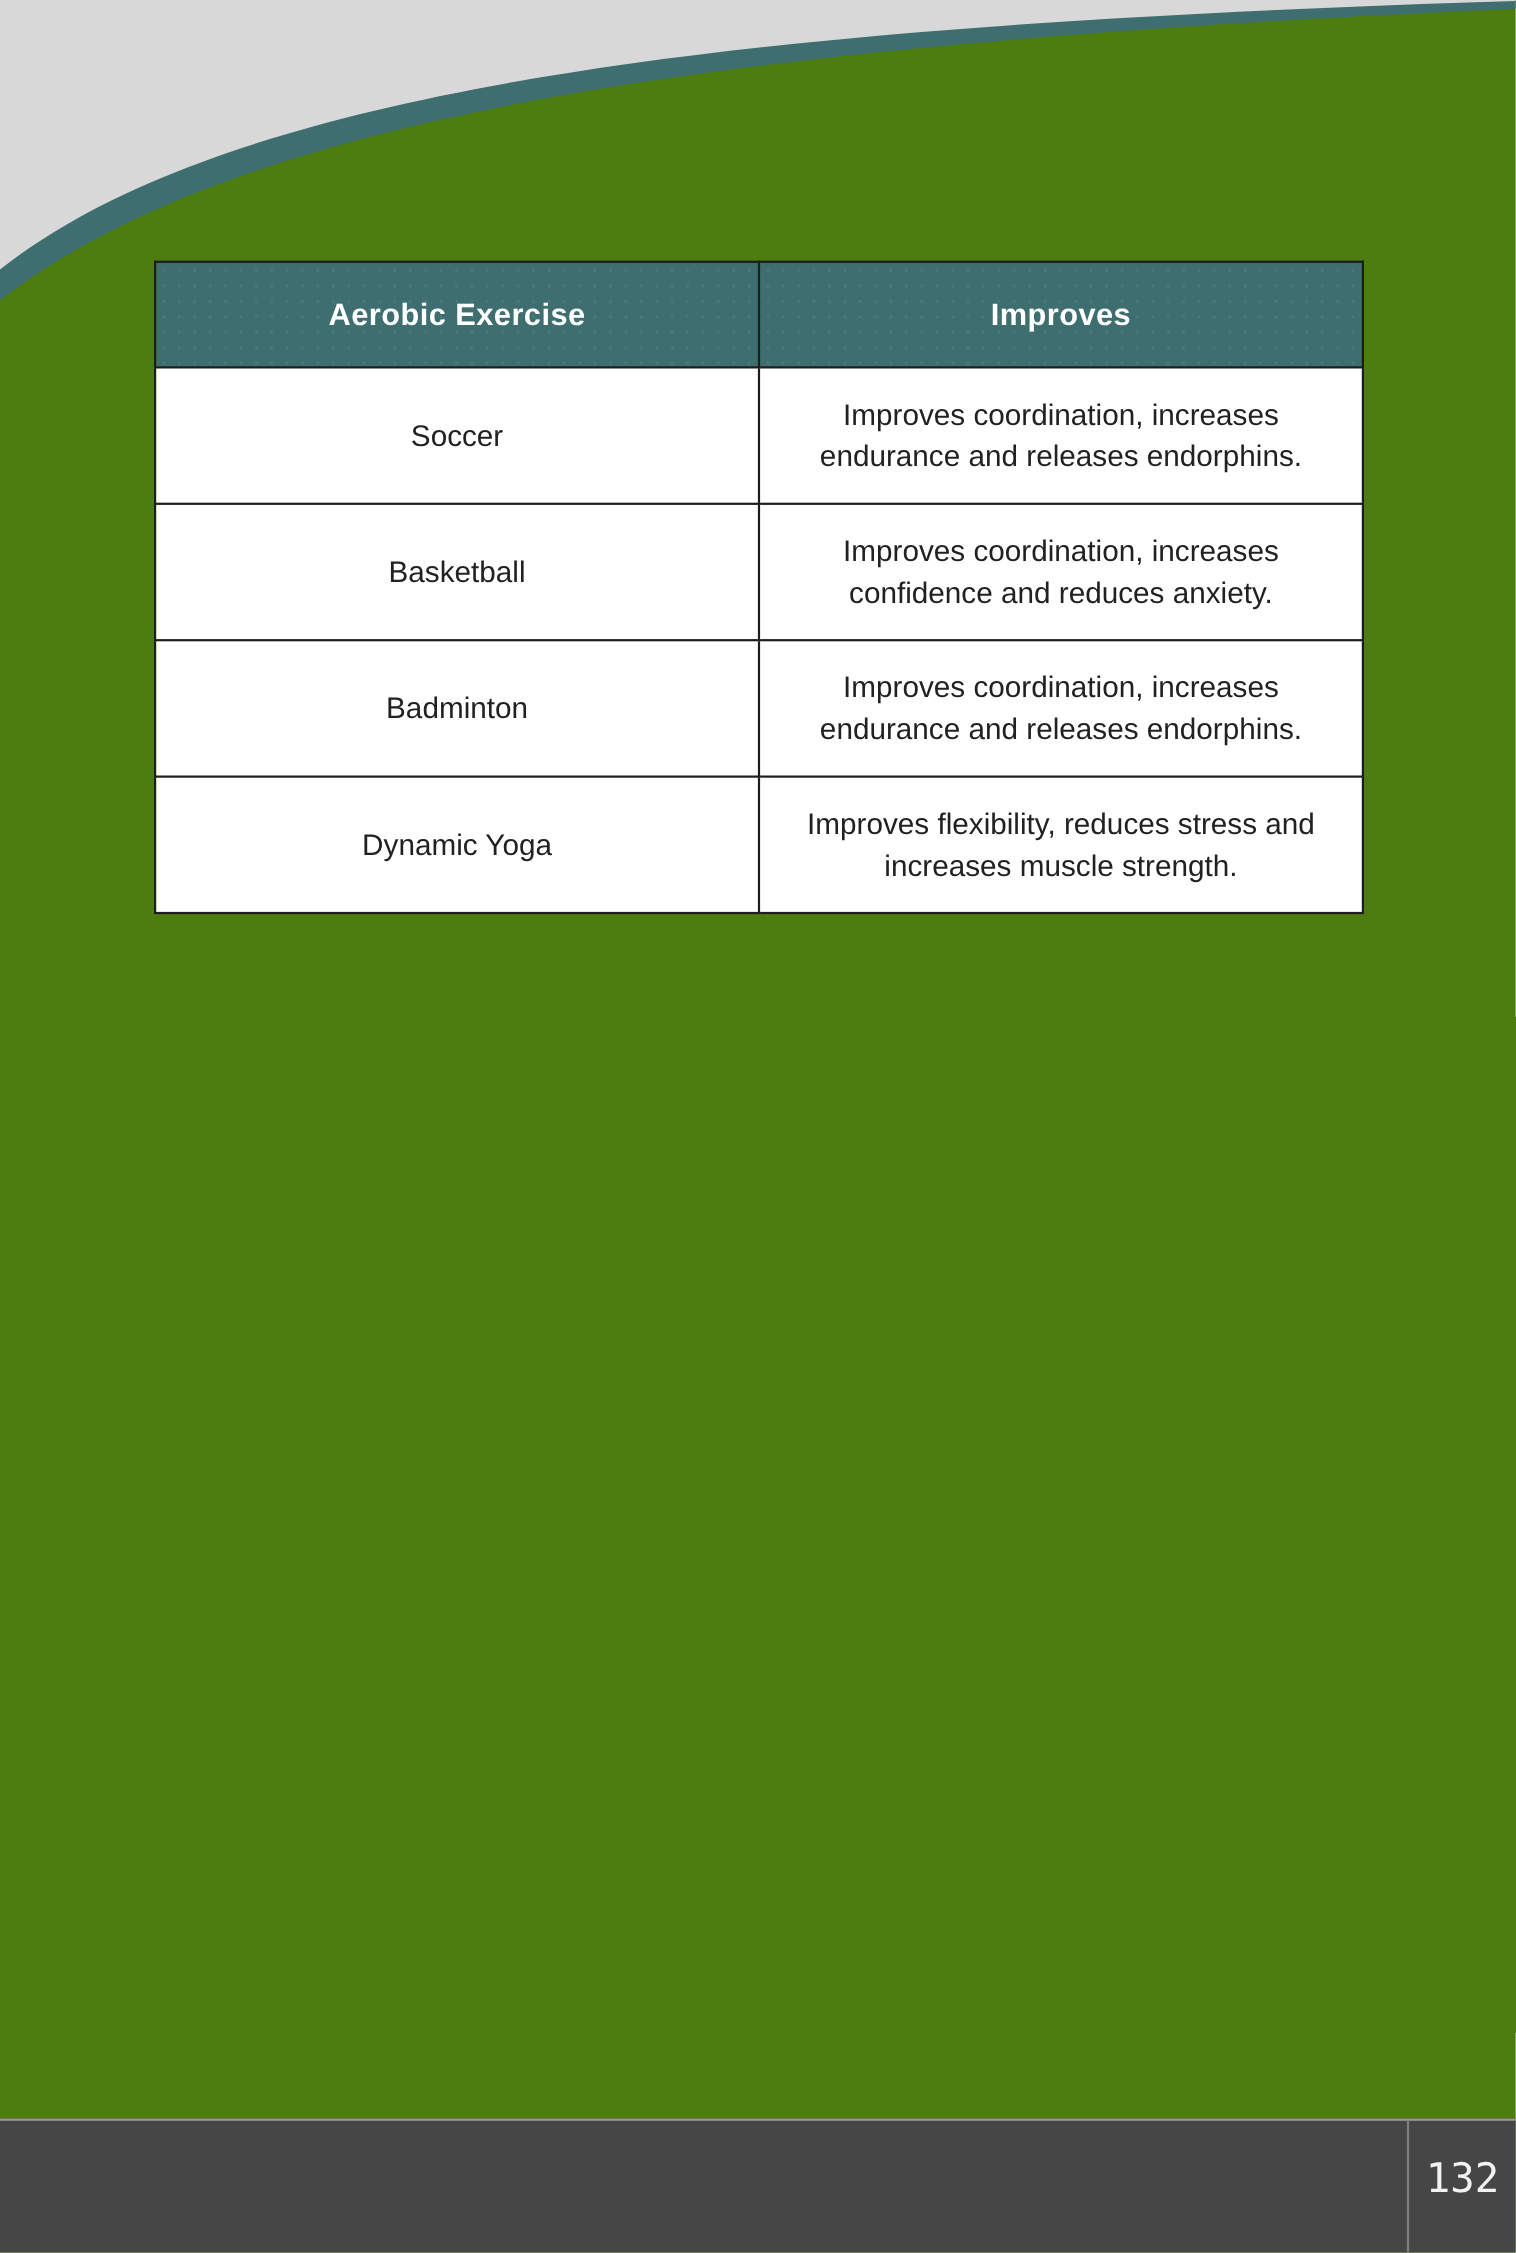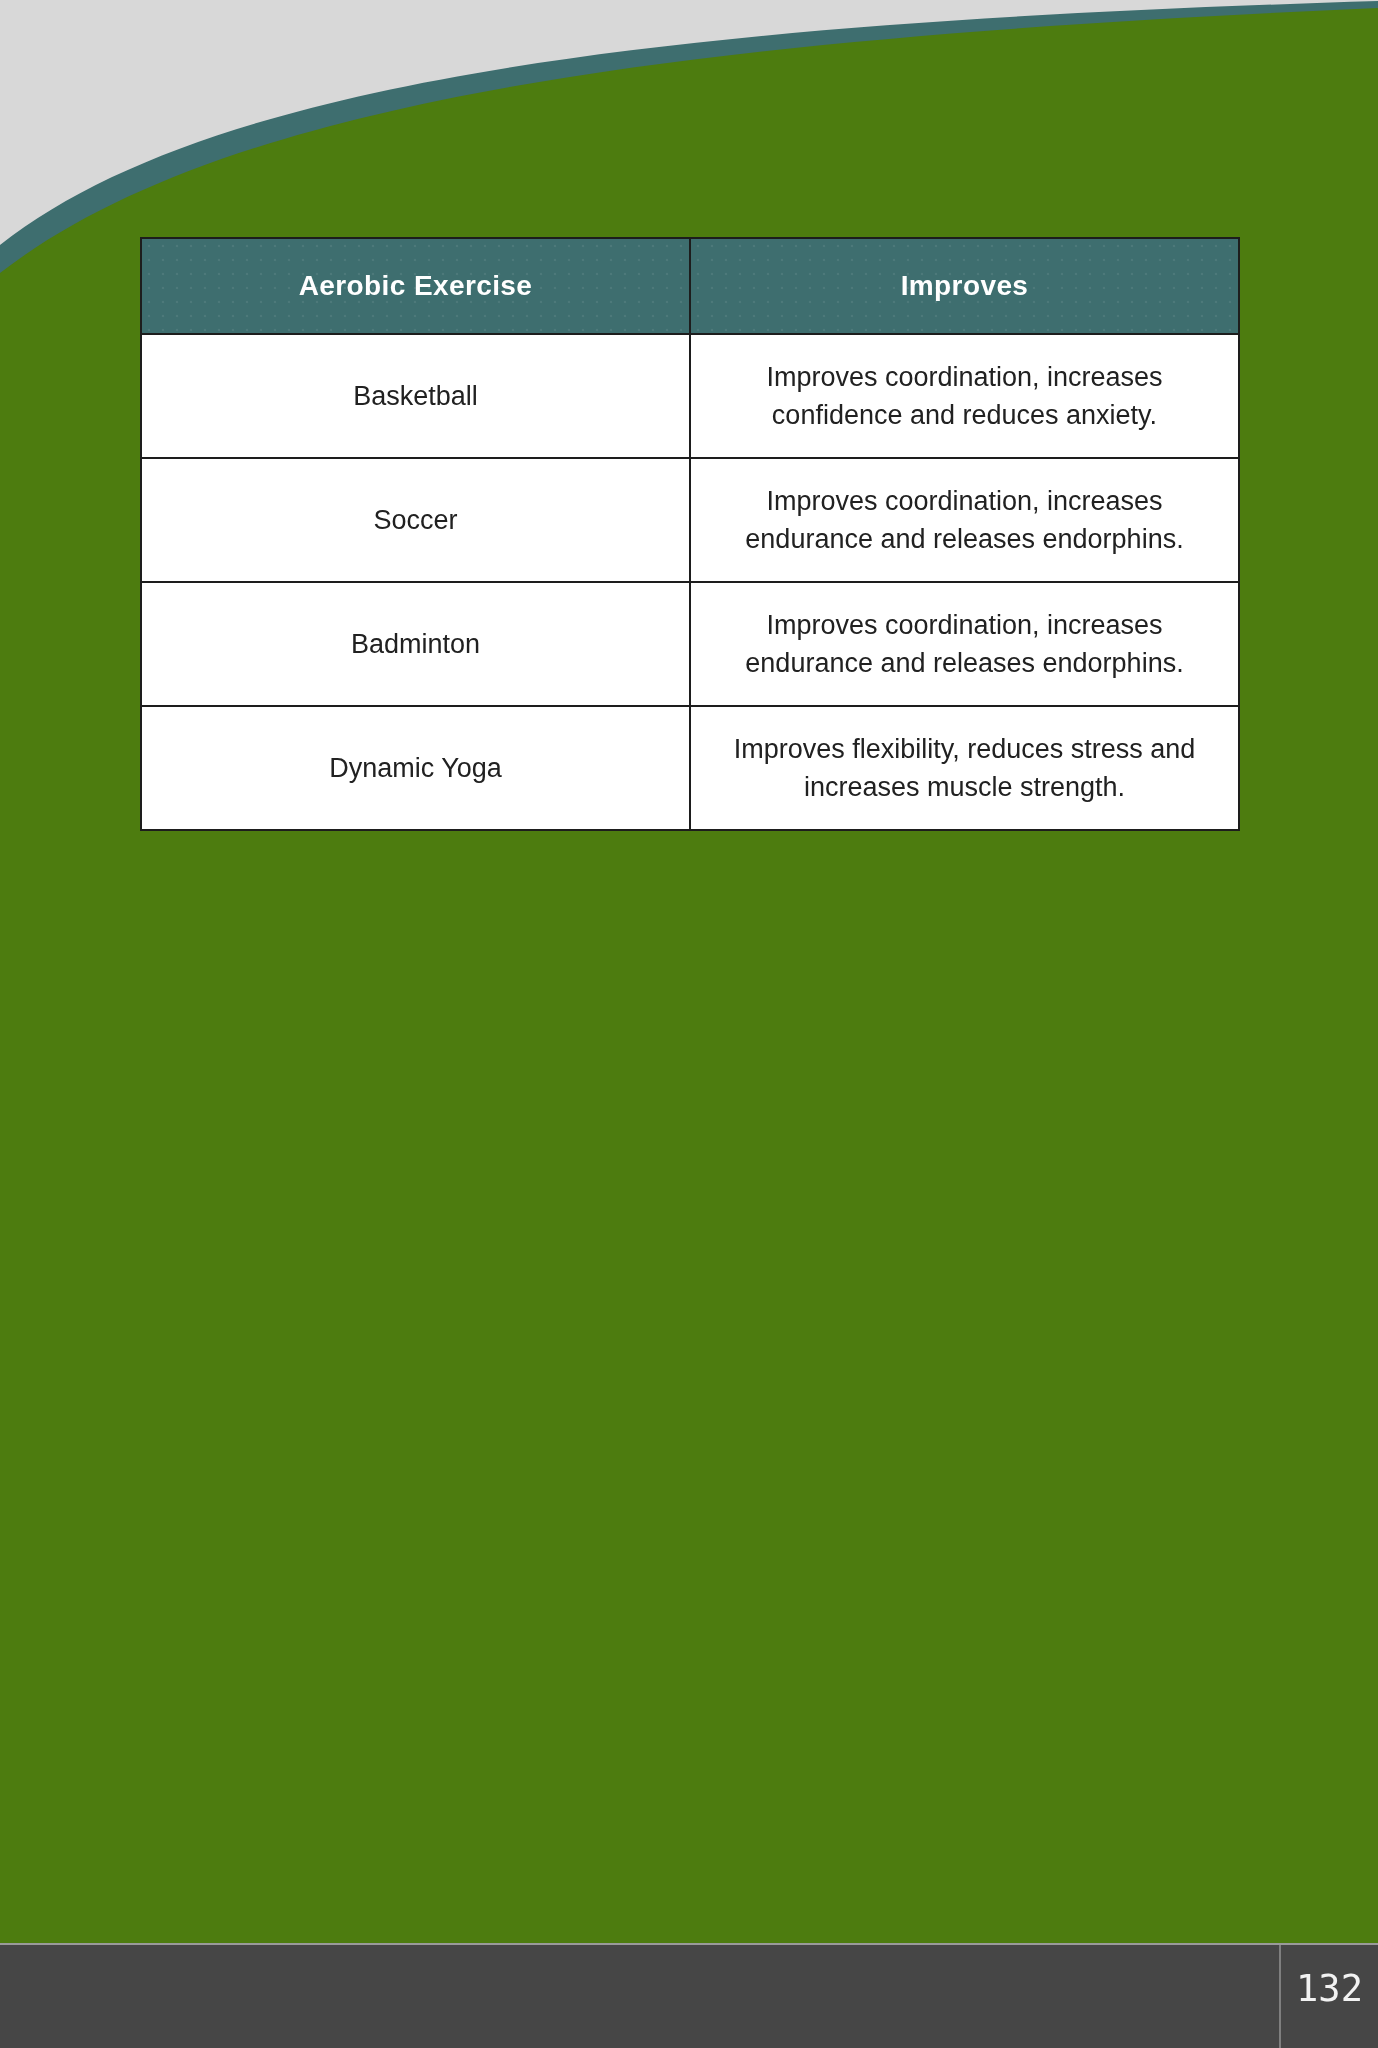--- a/index.html
+++ b/index.html
@@ -67,21 +67,21 @@
     padding: 0 24px;
     background: #ffffff;
   }
 
   
   .footer-bar {
     position: absolute;
     left: 0;
     bottom: 0;
     width: 1378px;
-    height: 105px;
+    height: 122px;
     background: #464646;
     border-top: 2px solid #9a9a9a;
     padding-left: 44px;
   }
 
   .footer-divider {
     position: absolute;
     left: 1279px;
     top: 0;
     bottom: 0;
@@ -118,26 +118,26 @@
 
   <table class="exercise-table">
     <thead>
       <tr>
         <th>Aerobic Exercise</th>
         <th>Improves</th>
       </tr>
     </thead>
     <tbody>
       <tr>
+        <td>Soccer</td>
+        <td>Improves coordination, increases endurance and releases endorphins.</td>
+      </tr>
+      <tr>
         <td>Basketball</td>
         <td>Improves coordination, increases confidence and reduces anxiety.</td>
-      </tr>
-      <tr>
-        <td>Soccer</td>
-        <td>Improves coordination, increases endurance and releases endorphins.</td>
       </tr>
       <tr>
         <td>Badminton</td>
         <td>Improves coordination, increases endurance and releases endorphins.</td>
       </tr>
       <tr>
         <td>Dynamic Yoga</td>
         <td>Improves flexibility, reduces stress and increases muscle strength.</td>
       </tr>
     </tbody>

